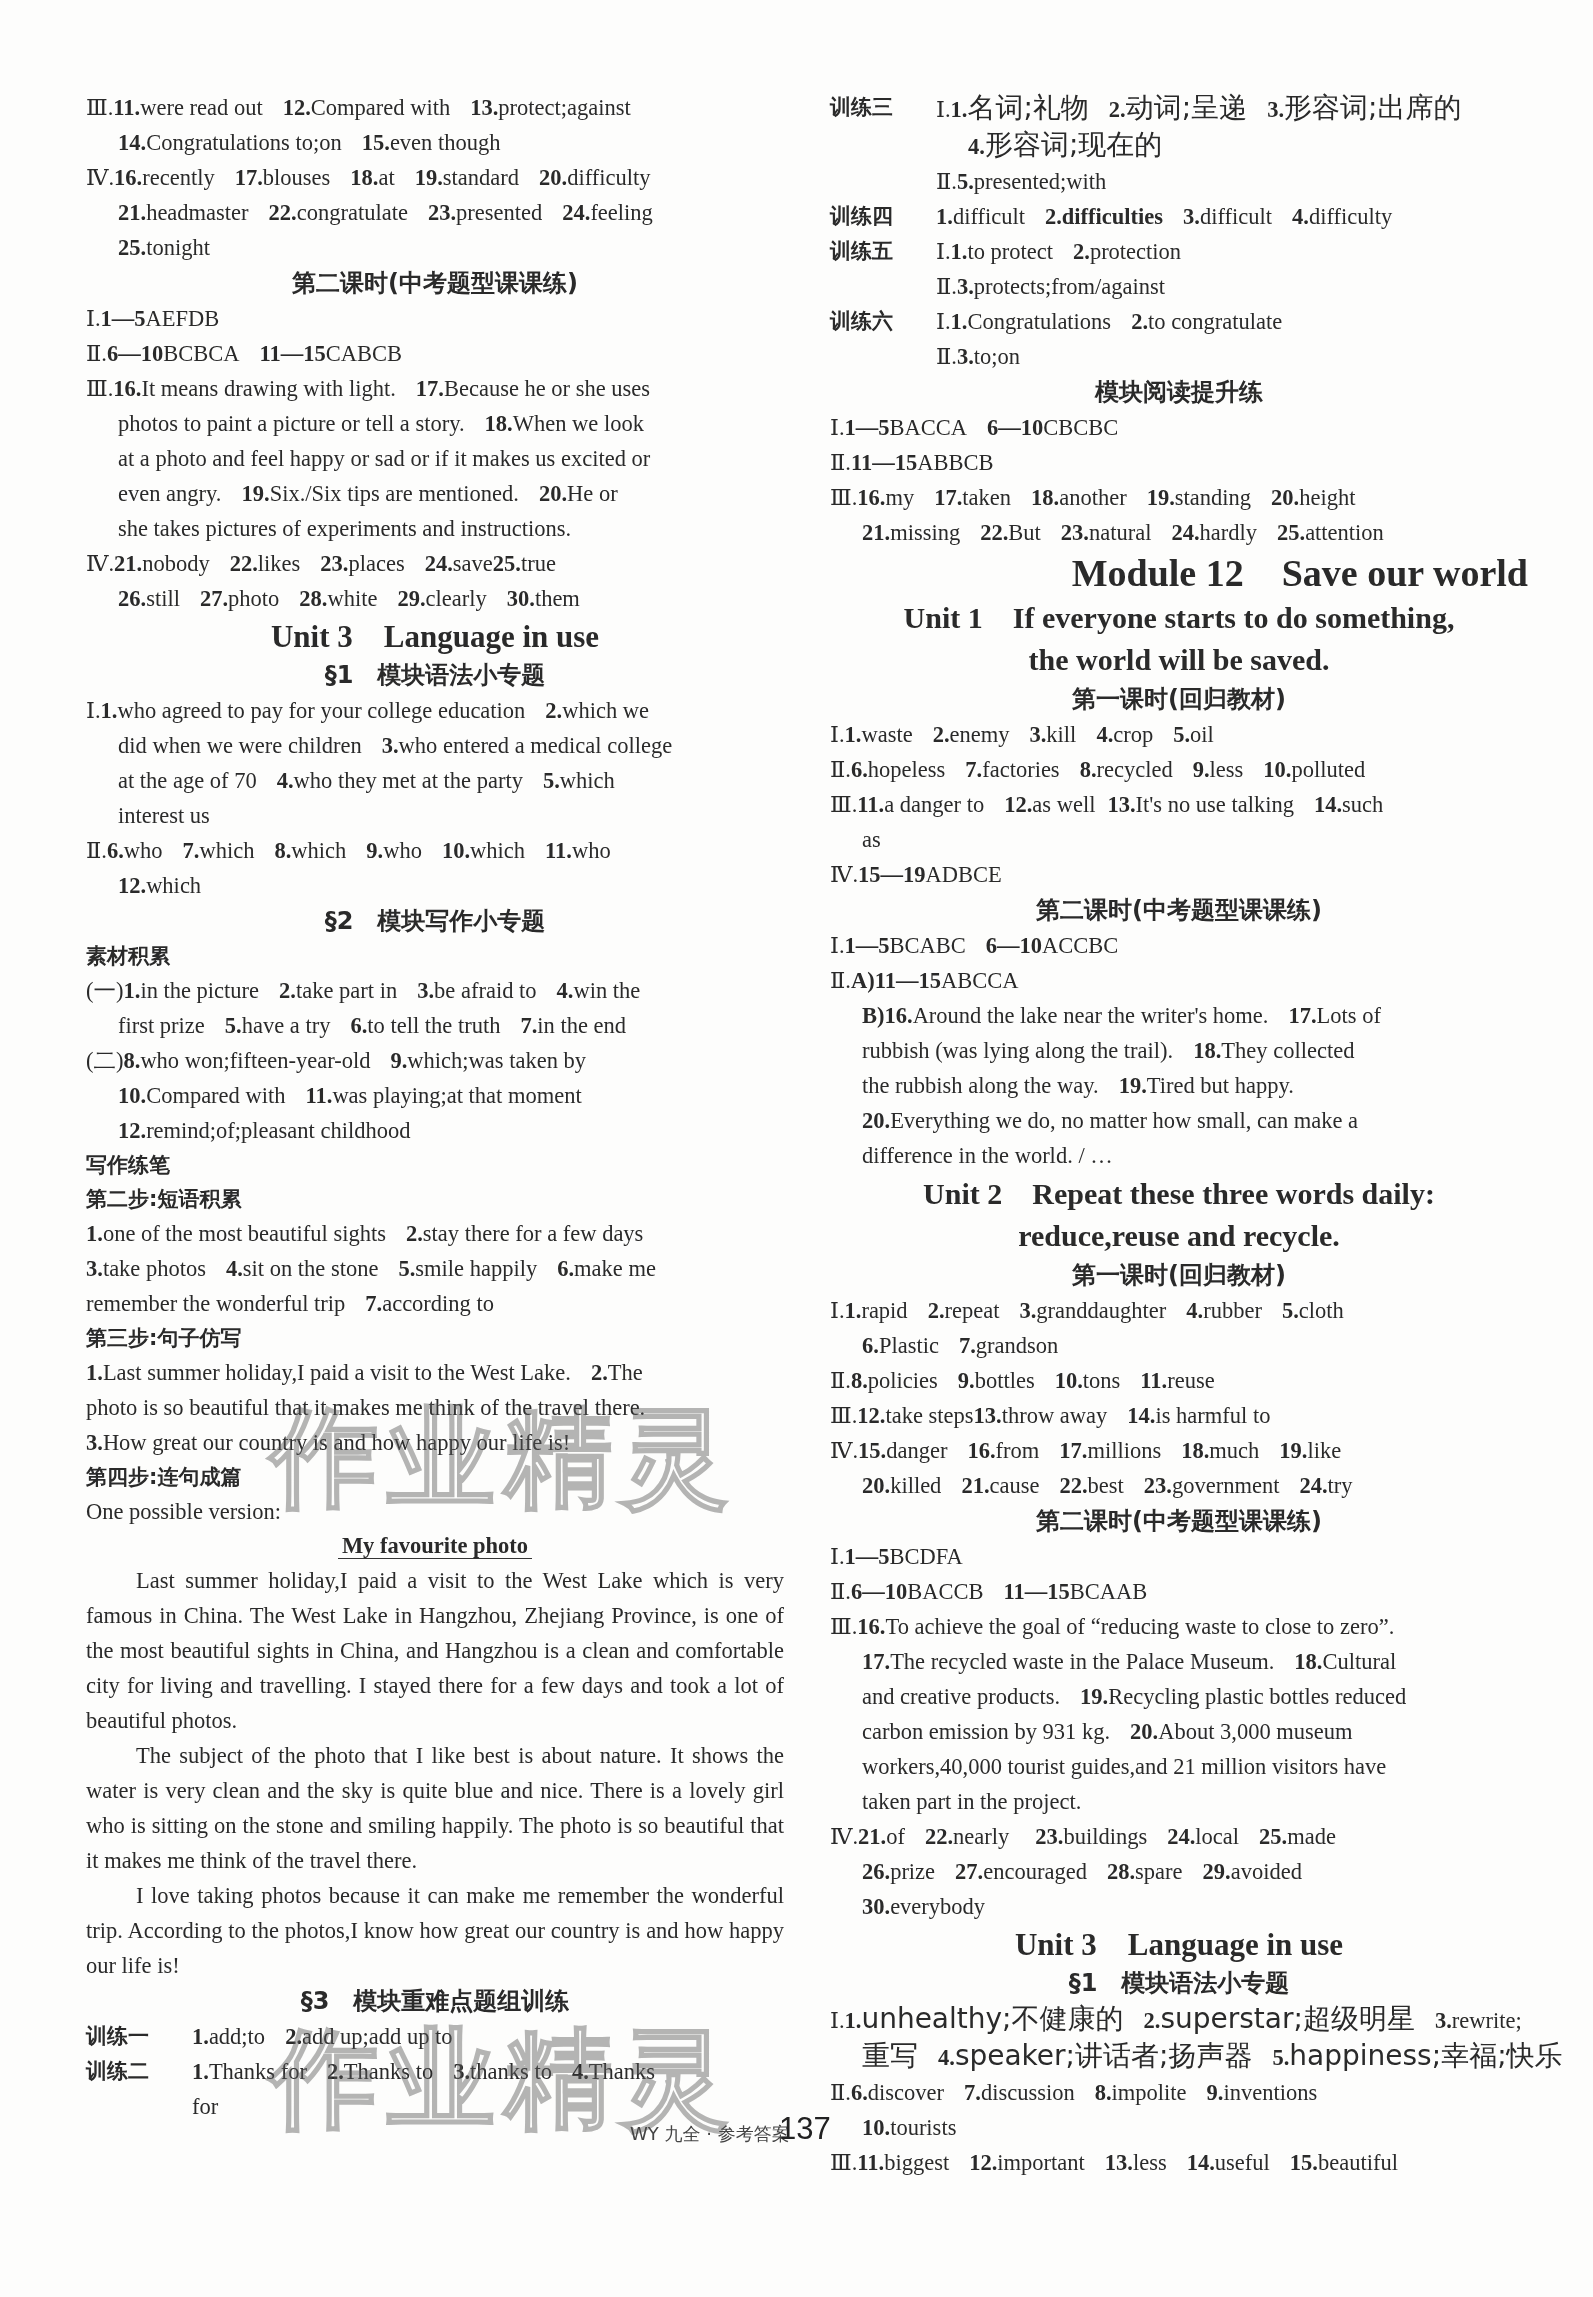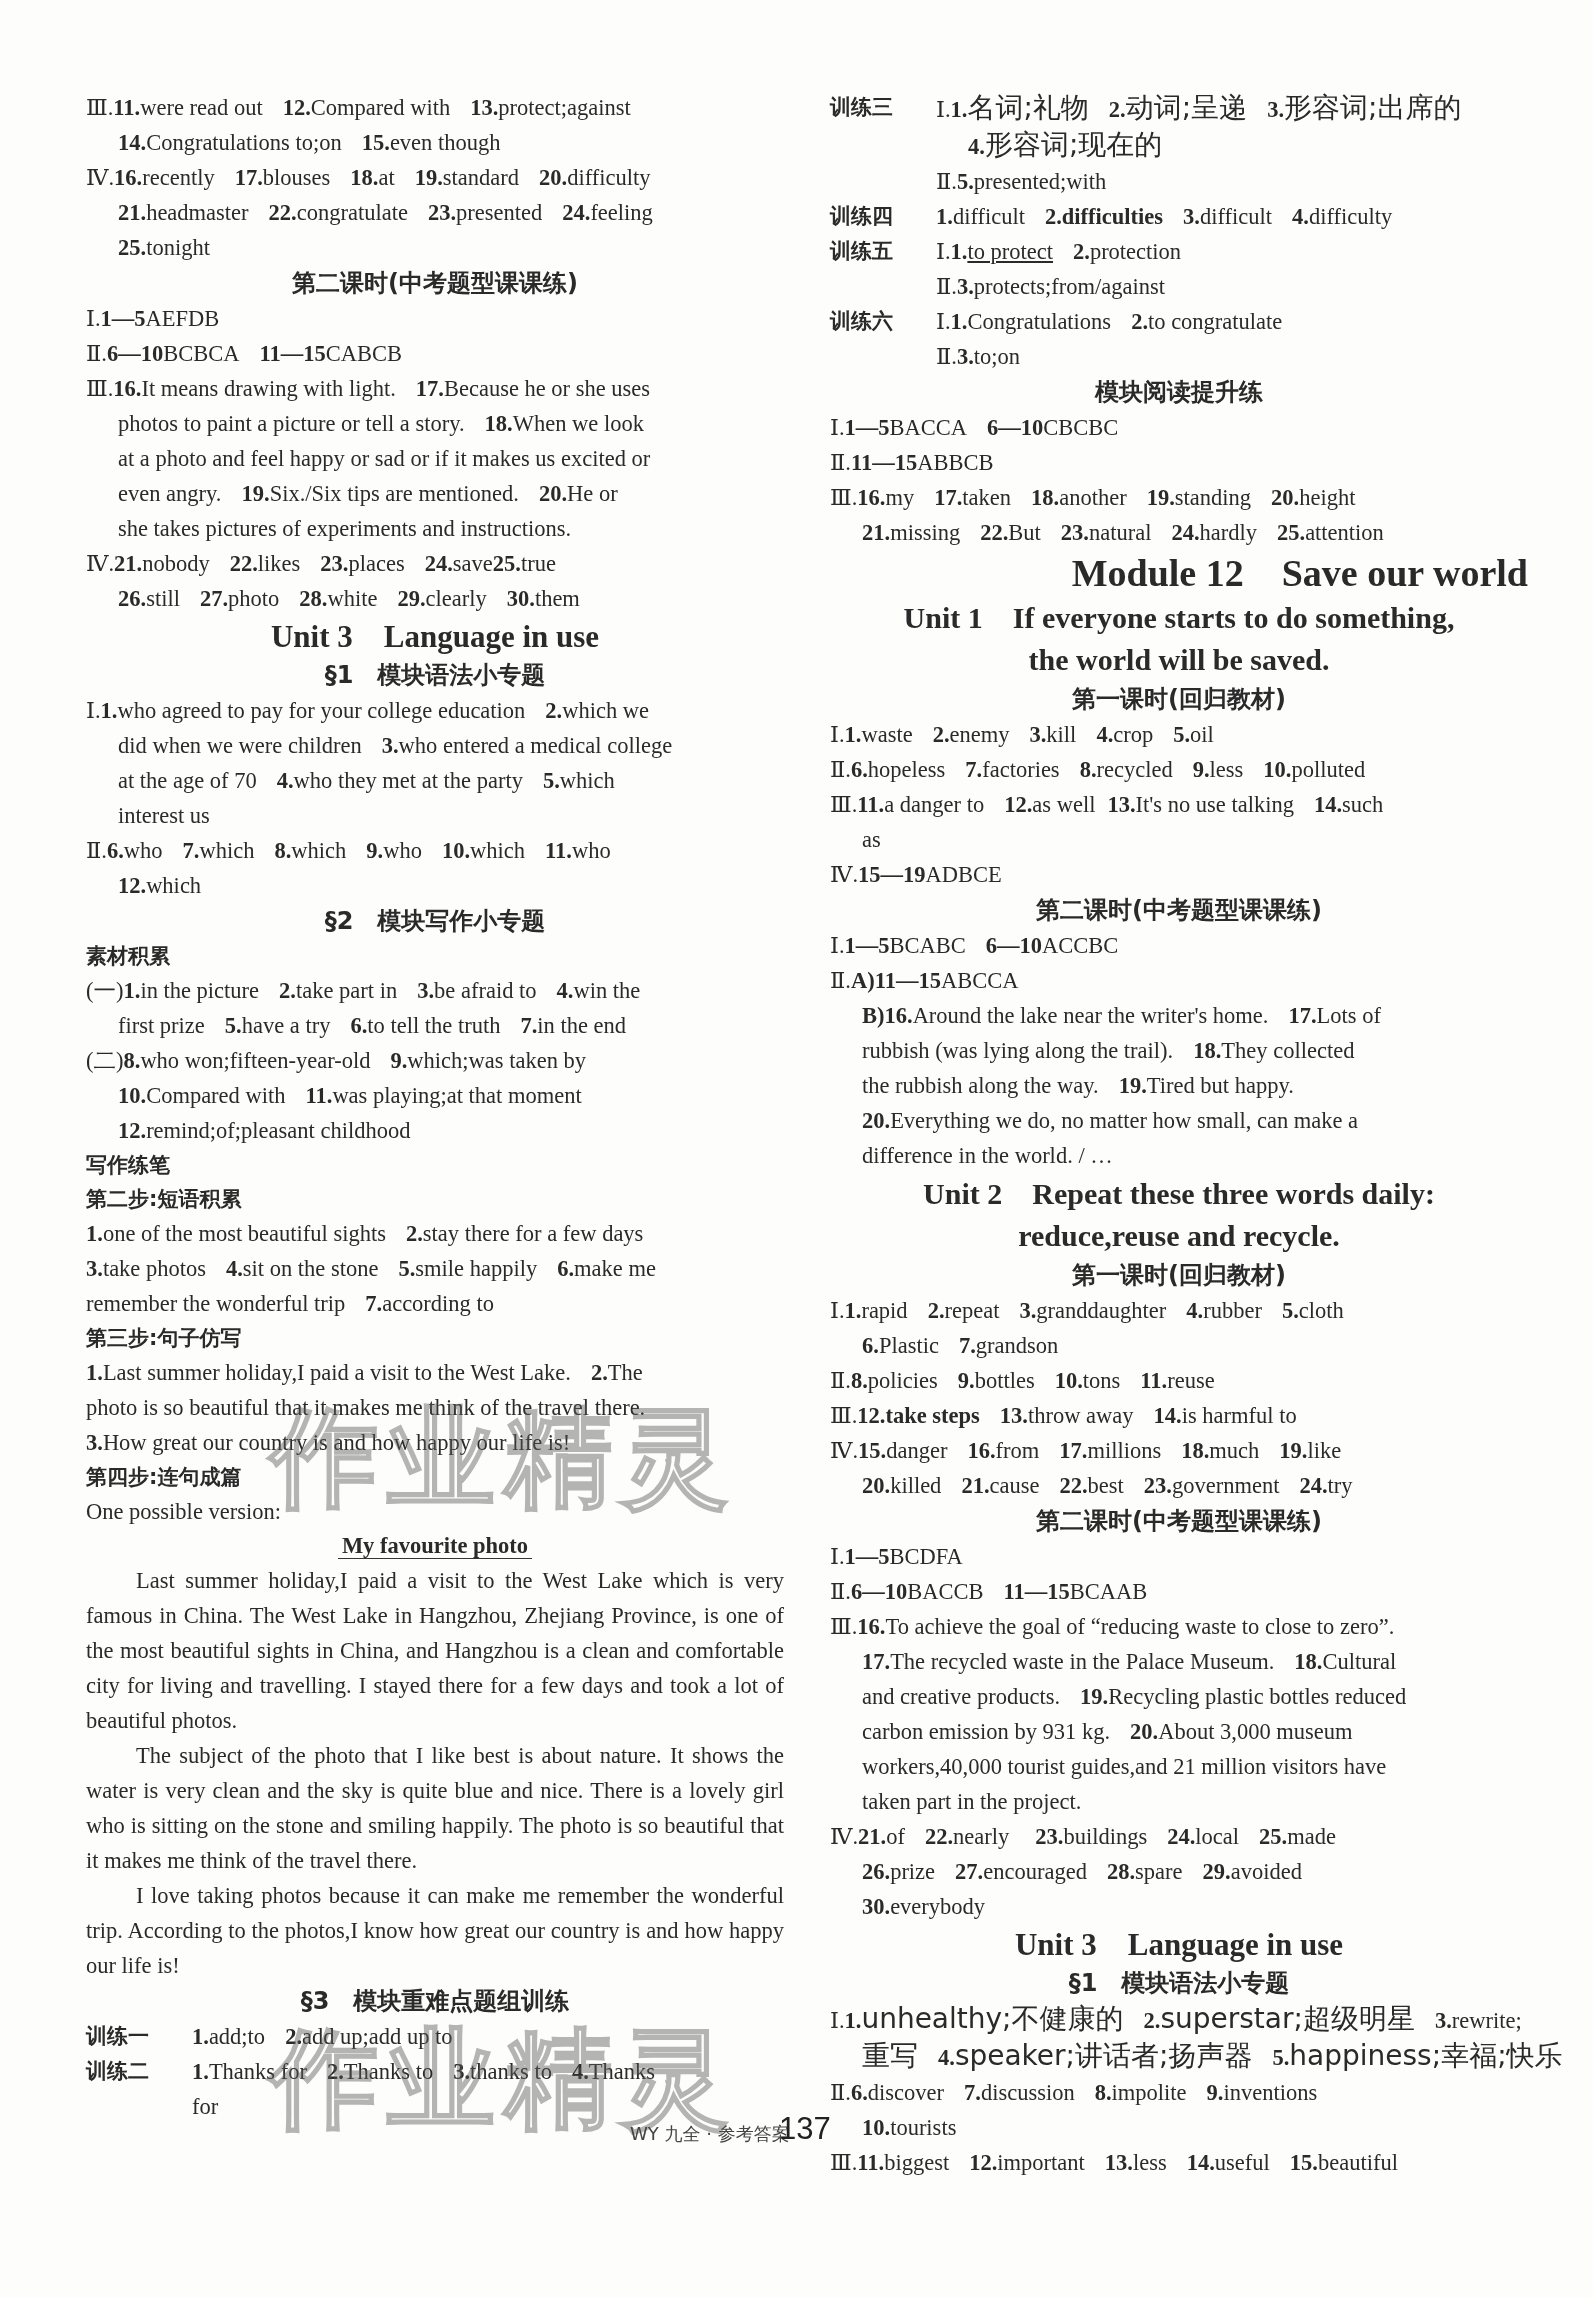--- a/index.html
+++ b/index.html
@@ -120,21 +120,21 @@
         <div class="line"><span>Ⅱ.</span><span class="b">5.</span><span>presented;with</span></div>
       </div>
   </div>
   <div class="tr">
     <div class="tl">训练四</div>
     <div class="line"><span class="b">1.</span><span style="margin-right: 20px;">difficult</span><span class="b">2.</span><span style="margin-right: 20px; font-weight: bold;">difficulties</span><span class="b">3.</span><span style="margin-right: 20px;">difficult</span><span class="b">4.</span><span>difficulty</span></div>
   </div>
   <div class="tr">
     <div class="tl">训练五</div>
     <div>
-        <div class="line"><span>Ⅰ.</span><span class="b">1.</span><span style="margin-right: 20px; text-decoration: underline;">to protect</span><span class="b">2.</span><span>protection</span></div>
+        <div class="line"><span>Ⅰ.</span><span class="b">1.</span><span style="margin-right: 20px;">to protect</span><span class="b">2.</span><span>protection</span></div>
         <div class="line"><span>Ⅱ.</span><span class="b">3.</span><span>protects;from/against</span></div>
       </div>
   </div>
   <div class="tr">
     <div class="tl">训练六</div>
     <div>
         <div class="line"><span>Ⅰ.</span><span class="b">1.</span><span style="margin-right: 20px;">Congratulations</span><span class="b">2.</span><span>to congratulate</span></div>
         <div class="line"><span>Ⅱ.</span><span class="b">3.</span><span>to;on</span></div>
       </div>
   </div>
@@ -166,21 +166,21 @@
       <div class="line ind"><span class="b">20.</span><span>Everything we do, no matter how small, can make a</span></div>
       <div class="line ind"><span>difference in the world. / …</span></div>
     </div>
   <div class="h-unit">Unit 2　Repeat these three words daily:</div>
   <div class="h-unit">reduce,reuse and recycle.</div>
   <div class="h-cn">第一课时(回归教材)</div>
   <div>
       <div class="line"><span>Ⅰ.</span><span class="b">1.</span><span style="margin-right: 20px;">rapid</span><span class="b">2.</span><span style="margin-right: 20px;">repeat</span><span class="b">3.</span><span style="margin-right: 20px;">granddaughter</span><span class="b">4.</span><span style="margin-right: 20px;">rubber</span><span class="b">5.</span><span>cloth</span></div>
       <div class="line ind"><span class="b">6.</span><span style="margin-right: 20px;">Plastic</span><span class="b">7.</span><span>grandson</span></div>
       <div class="line"><span>Ⅱ.</span><span class="b">8.</span><span style="margin-right: 20px;">policies</span><span class="b">9.</span><span style="margin-right: 20px;">bottles</span><span class="b">10.</span><span style="margin-right: 20px;">tons</span><span class="b">11.</span><span>reuse</span></div>
-      <div class="line"><span>Ⅲ.</span><span class="b">12.</span><span style="margin-right: 20px; font-weight: bold;">take steps</span><span class="b">13.</span><span style="margin-right: 20px;">throw away</span><span class="b">14.</span><span>is harmful to</span></div>
+      <div class="line"><span>Ⅲ.</span><span class="b">12.</span><span style="">take steps</span><span class="b">13.</span><span style="margin-right: 20px;">throw away</span><span class="b">14.</span><span>is harmful to</span></div>
       <div class="line"><span>Ⅳ.</span><span class="b">15.</span><span style="margin-right: 20px;">danger</span><span class="b">16.</span><span style="margin-right: 20px;">from</span><span class="b">17.</span><span style="margin-right: 20px;">millions</span><span class="b">18.</span><span style="margin-right: 20px;">much</span><span class="b">19.</span><span>like</span></div>
       <div class="line ind"><span class="b">20.</span><span style="margin-right: 20px;">killed</span><span class="b">21.</span><span style="margin-right: 20px;">cause</span><span class="b">22.</span><span style="margin-right: 20px;">best</span><span class="b">23.</span><span style="margin-right: 20px;">government</span><span class="b">24.</span><span>try</span></div>
     </div>
   <div class="h-cn">第二课时(中考题型课课练)</div>
   <div>
       <div class="line"><span>Ⅰ.</span><span class="b">1—5</span><span>BCDFA</span></div>
       <div class="line"><span>Ⅱ.</span><span class="b">6—10</span><span style="margin-right: 20px;">BACCB</span><span class="b">11—15</span><span>BCAAB</span></div>
       <div class="line"><span>Ⅲ.</span><span class="b">16.</span><span>To achieve the goal of “reducing waste to close to zero”.</span></div>
       <div class="line ind"><span class="b">17.</span><span style="margin-right: 20px;">The recycled waste in the Palace Museum.</span><span class="b">18.</span><span>Cultural</span></div>
       <div class="line ind"><span style="margin-right: 20px;">and creative products.</span><span class="b">19.</span><span>Recycling plastic bottles reduced</span></div>

